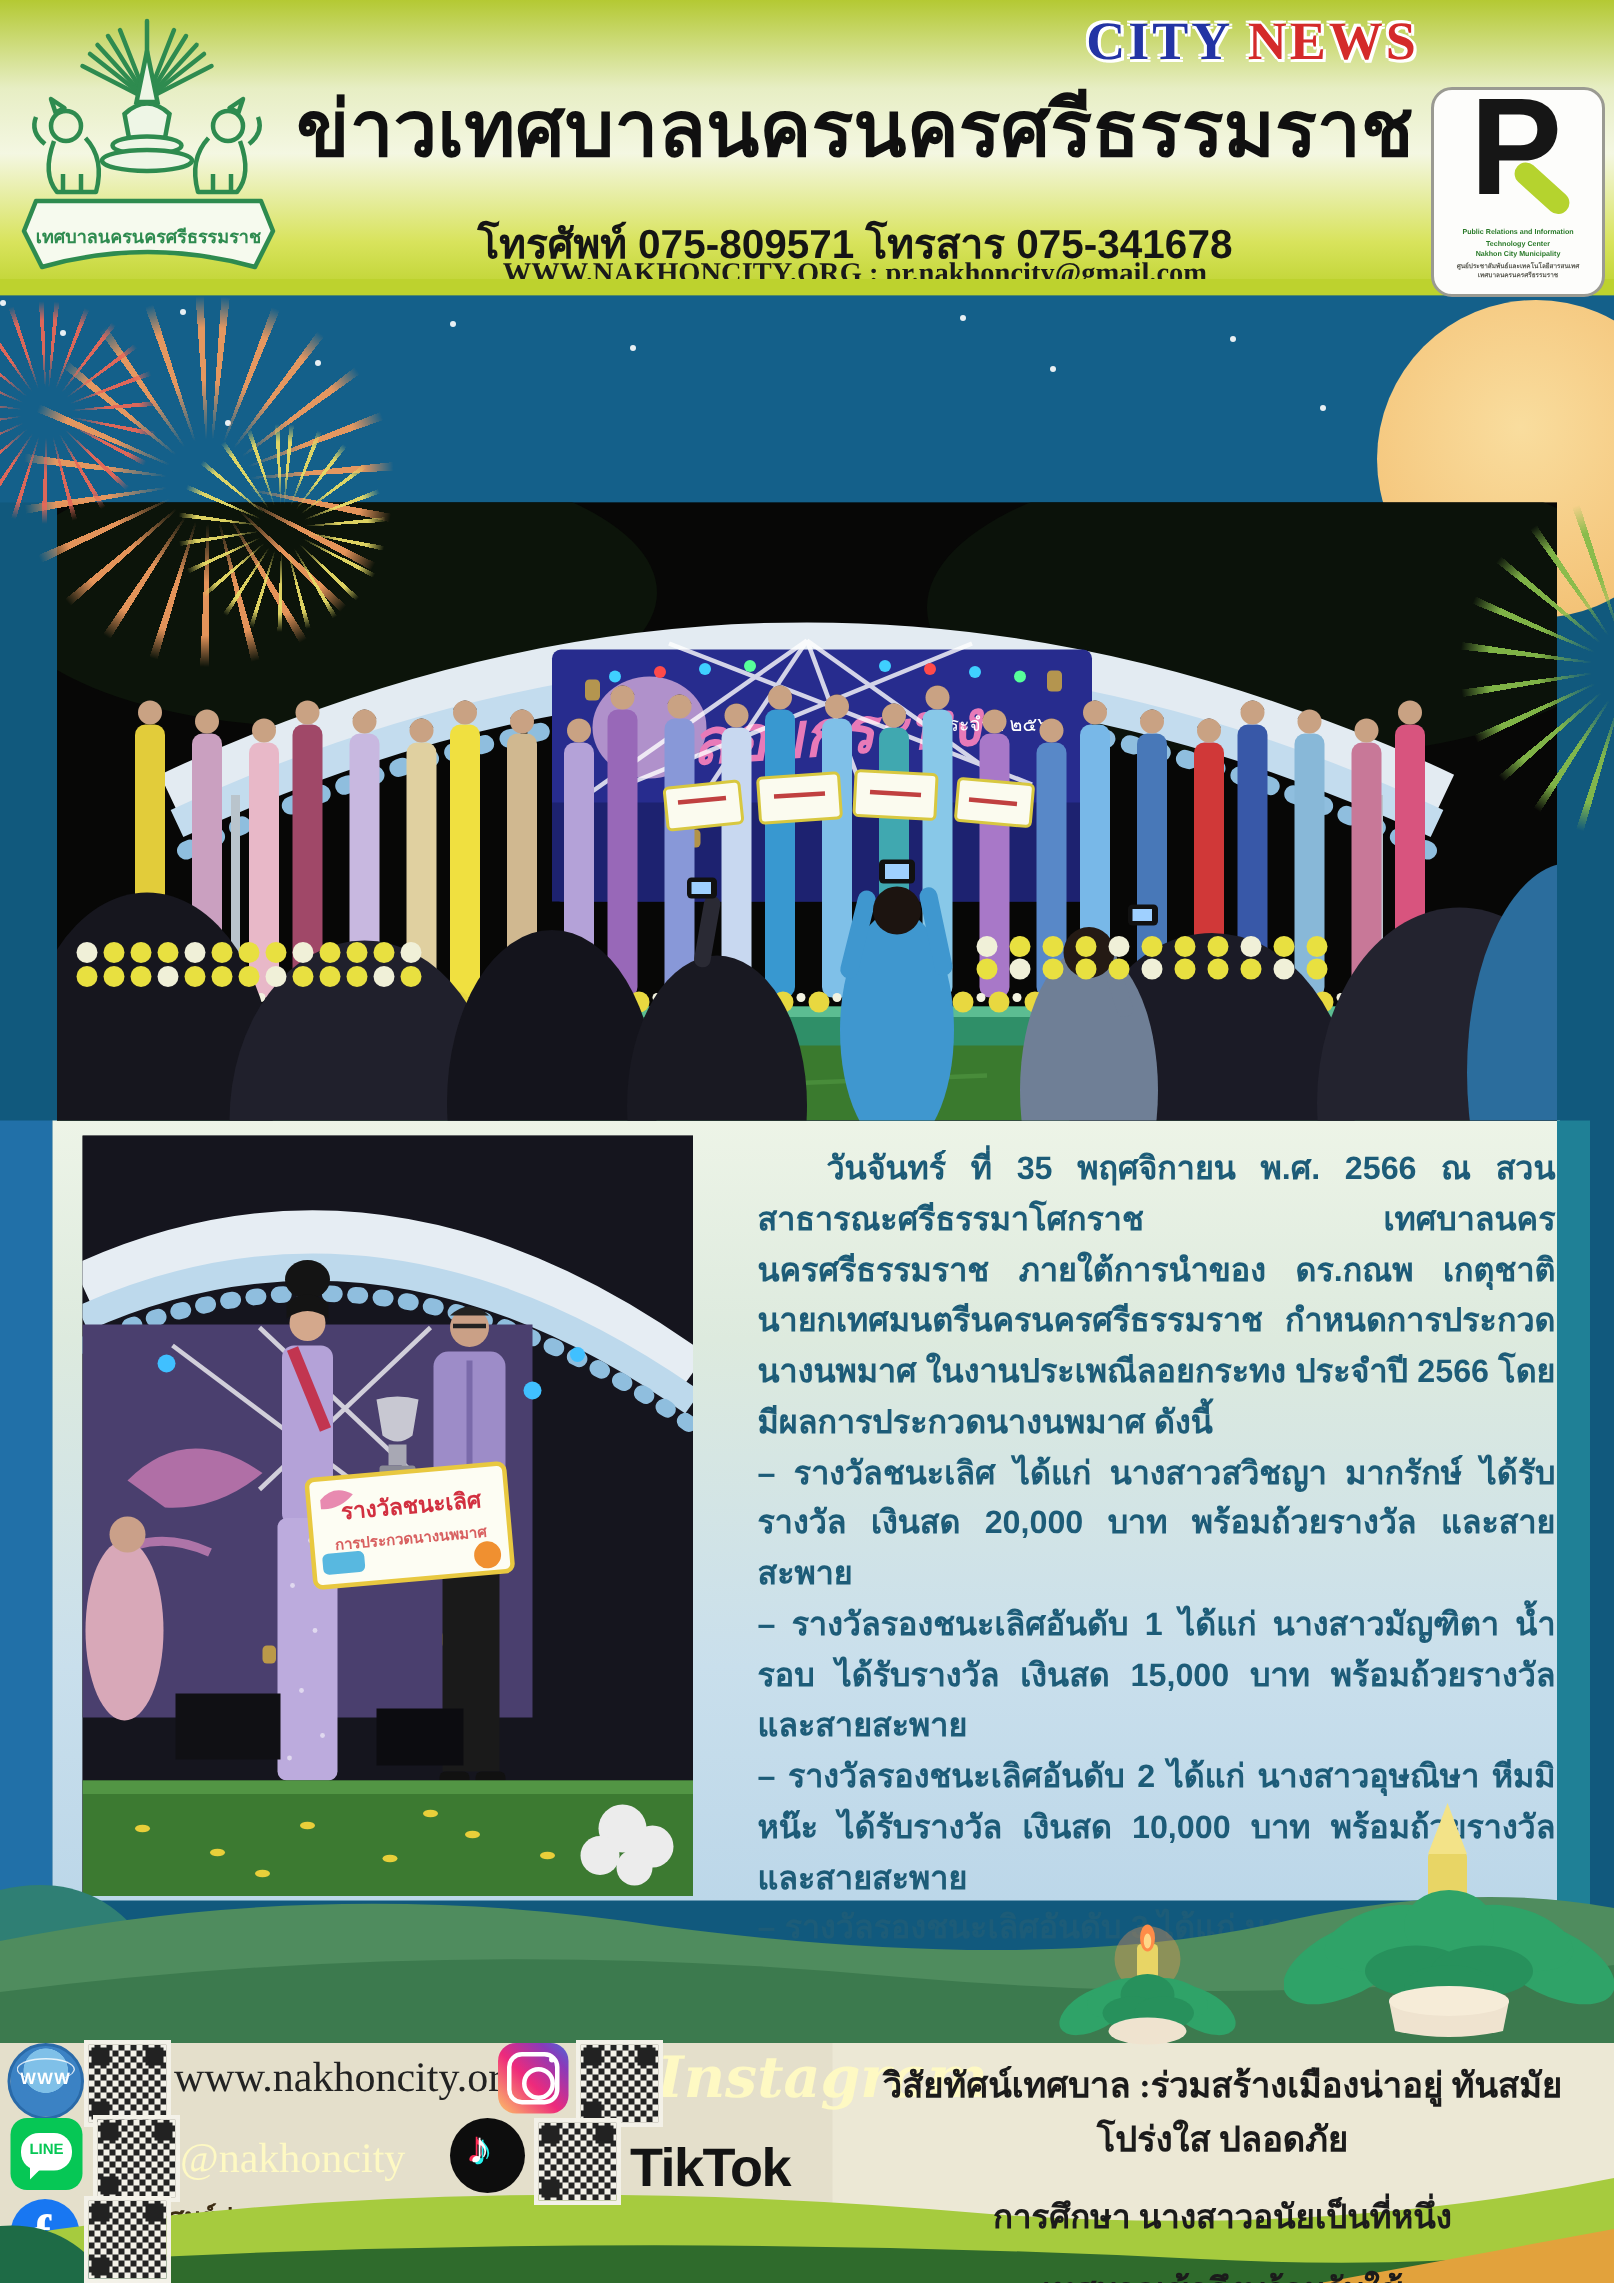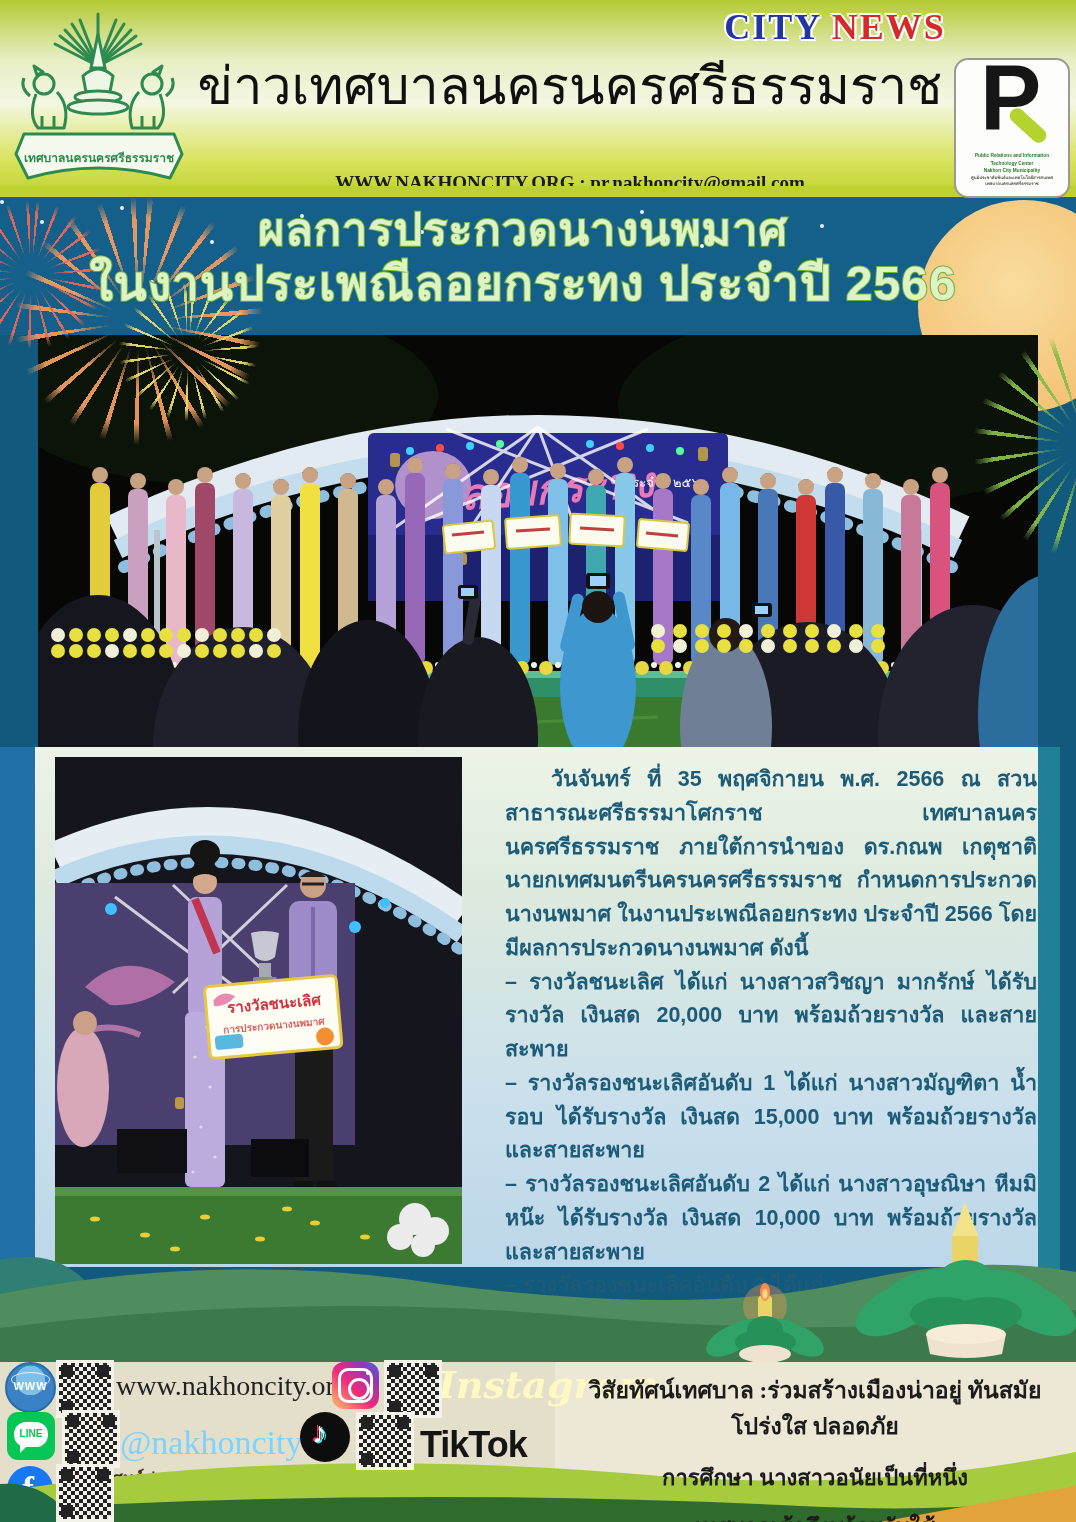--- a/index.html
+++ b/index.html
@@ -9,21 +9,21 @@
 
   
   .header{left:0;top:0;width:1076px;height:197px;
     background:linear-gradient(180deg,#b4c933 0%,#e7eec4 30%,#f4f7e2 52%,#d8e35c 82%,#bdd22e 100%);}
   .citynews{left:690px;top:6px;width:290px;text-align:center;
     font-family:"Liberation Serif",serif;font-weight:bold;font-size:36px;letter-spacing:2px;
     text-shadow:-2px 0 #fff,2px 0 #fff,0 -2px #fff,0 2px #fff,2px 2px #fff,-2px -2px #fff;}
   .citynews .city{color:#2334a4;}
   .citynews .news{color:#d42a2a;}
   .hd-title{left:185px;top:44px;width:770px;text-align:center;white-space:nowrap;
-    font-size:52px;font-weight:normal;color:#101010;}
+    font-size:52px;font-weight:bold;color:#101010;}
   .hd-address{left:185px;top:114px;width:770px;text-align:center;white-space:nowrap;
     font-size:23px;font-weight:bold;color:#151515;}
   .hd-phone{left:185px;top:141px;width:770px;text-align:center;white-space:nowrap;
     font-size:27px;font-weight:bold;color:#151515;}
   .hd-web{left:185px;top:172px;width:770px;text-align:center;white-space:nowrap;
     font-family:"Liberation Serif",serif;font-size:19px;font-weight:bold;color:#1a1a1a;}
   .lime-strip{left:0;top:186px;width:1076px;height:11px;background:#bdd22e;}
 
   
   .emblem{left:10px;top:4px;width:178px;height:184px;}
@@ -82,21 +82,21 @@
   .krathong-b{left:856px;top:1196px;width:220px;height:166px;z-index:4;}
 
   
   .footer{left:0;top:1360px;width:1076px;height:162px;background:#e4dfcb;}
   .footer-right{left:555px;top:1360px;width:521px;height:162px;background:#ece8d5;}
   .footer-wave{left:0;top:1428px;width:1076px;height:94px;z-index:5;pointer-events:none;}
   .f-text{color:#1f1f1f;}
   .site-label{left:116px;top:1370px;font-family:"Liberation Serif",serif;font-size:28px;color:#222;}
   .ig-label{left:438px;top:1362px;font-family:"DejaVu Serif",serif;font-style:italic;
     font-weight:bold;font-size:38px;color:#fef9c3;}
-  .line-label{left:120px;top:1424px;font-family:"Liberation Serif",serif;font-size:34px;color:#7dd3fc;}
+  .line-label{left:120px;top:1424px;font-family:"Liberation Serif",serif;font-size:28px;color:#fef9c3;}
   .tiktok-label{left:420px;top:1424px;font-size:36px;font-weight:bold;color:#141414;letter-spacing:-1px;text-align:right;}
   .fb-caption{left:112px;top:1466px;font-size:17px;font-weight:bold;color:#3b2b12;line-height:1.5;}
   .vision{left:560px;top:1372px;width:510px;text-align:center;font-family:"Liberation Serif",serif;
     font-weight:bold;color:#1b1b1b;z-index:6;}
   .vision .v1{font-size:23px;margin-bottom:16px;}
   .vision .v2{font-size:22px;margin-bottom:14px;}
   .vision .v3{font-size:22px;}
 
   
   .qr{width:52px;height:52px;background:
@@ -185,20 +185,21 @@
 
       <path d="M14,130 L164,130 L172,150 L160,174 Q88,154 18,174 L6,150 Z" fill="#f6faee" stroke="#2e8b4f" stroke-width="3" stroke-linejoin="round"></path>
       <text x="89" y="158" text-anchor="middle" font-size="12" font-weight="bold" fill="#2e8b4f">เทศบาลนครนครศรีธรรมราช</text>
     </svg>
 
     <div class="abs citynews">
       <span class="city">CITY</span>
       <span class="news">NEWS</span>
     </div>
     <div class="abs hd-title">ข่าวเทศบาลนครนครศรีธรรมราช</div>
+    <div class="abs hd-phone">โทรศัพท์ 075-809571 โทรสาร 075-341678</div>
     <div class="abs hd-web">WWW.NAKHONCITY.ORG : pr.nakhoncity@gmail.com</div>
   </div>
   <div class="abs lime-strip"></div>
 
   <div class="abs prbox">
     <span class="pr-p">P</span>
     <span class="pr-leg"></span>
     <div class="pr-lines">
       <div>Public Relations and Information Technology Center</div>
       <div>Nakhon City Municipality</div>
@@ -208,24 +209,20 @@
   </div>
 
   <div class="abs banner"></div>
   <div class="abs stars"></div>
   <div class="abs moon"></div>
   <div class="abs fw" style="left:14px;top:196px;width:250px;height:250px;--c:#f09a5e"></div>
   <div class="abs fw" style="left:-44px;top:200px;width:150px;height:150px;--c:#e86858"></div>
   <div class="abs fw" style="left:118px;top:282px;width:140px;height:140px;--c:#e8dc66"></div>
   <div class="abs fw" style="left:1002px;top:212px;width:110px;height:110px;--c:#a8cc50;z-index:0"></div>
   <div class="abs fw" style="left:972px;top:330px;width:230px;height:230px;--c:#86bc4a"></div>
-  <div class="abs headline">
-    <div class="hl1">ผลการประกวดนางนพมาศ</div>
-    <div class="hl2">ในงานประเพณีลอยกระทง ประจำปี 2566</div>
-  </div>
 
   <svg class="abs photo-main" viewBox="0 0 1000 412" preserveAspectRatio="none">
     <rect width="1000" height="412" fill="#070706"></rect>
     <ellipse cx="180" cy="60" rx="220" ry="90" fill="#0c140a"></ellipse>
     <ellipse cx="820" cy="70" rx="240" ry="100" fill="#0b120a"></ellipse>
 
     <path d="M75,195 Q500,-5 925,195" stroke="#e3ebf2" stroke-width="30" fill="none"></path>
     <path d="M80,214 Q500,18 920,214" stroke="#c3dcee" stroke-width="20" fill="none"></path>
     <path d="M86,232 Q500,38 914,232" stroke="#8fbede" stroke-width="12" fill="none" stroke-dasharray="3 16" stroke-linecap="round"></path>
     <rect x="116" y="195" width="6" height="160" fill="#b9c4cc"></rect>

